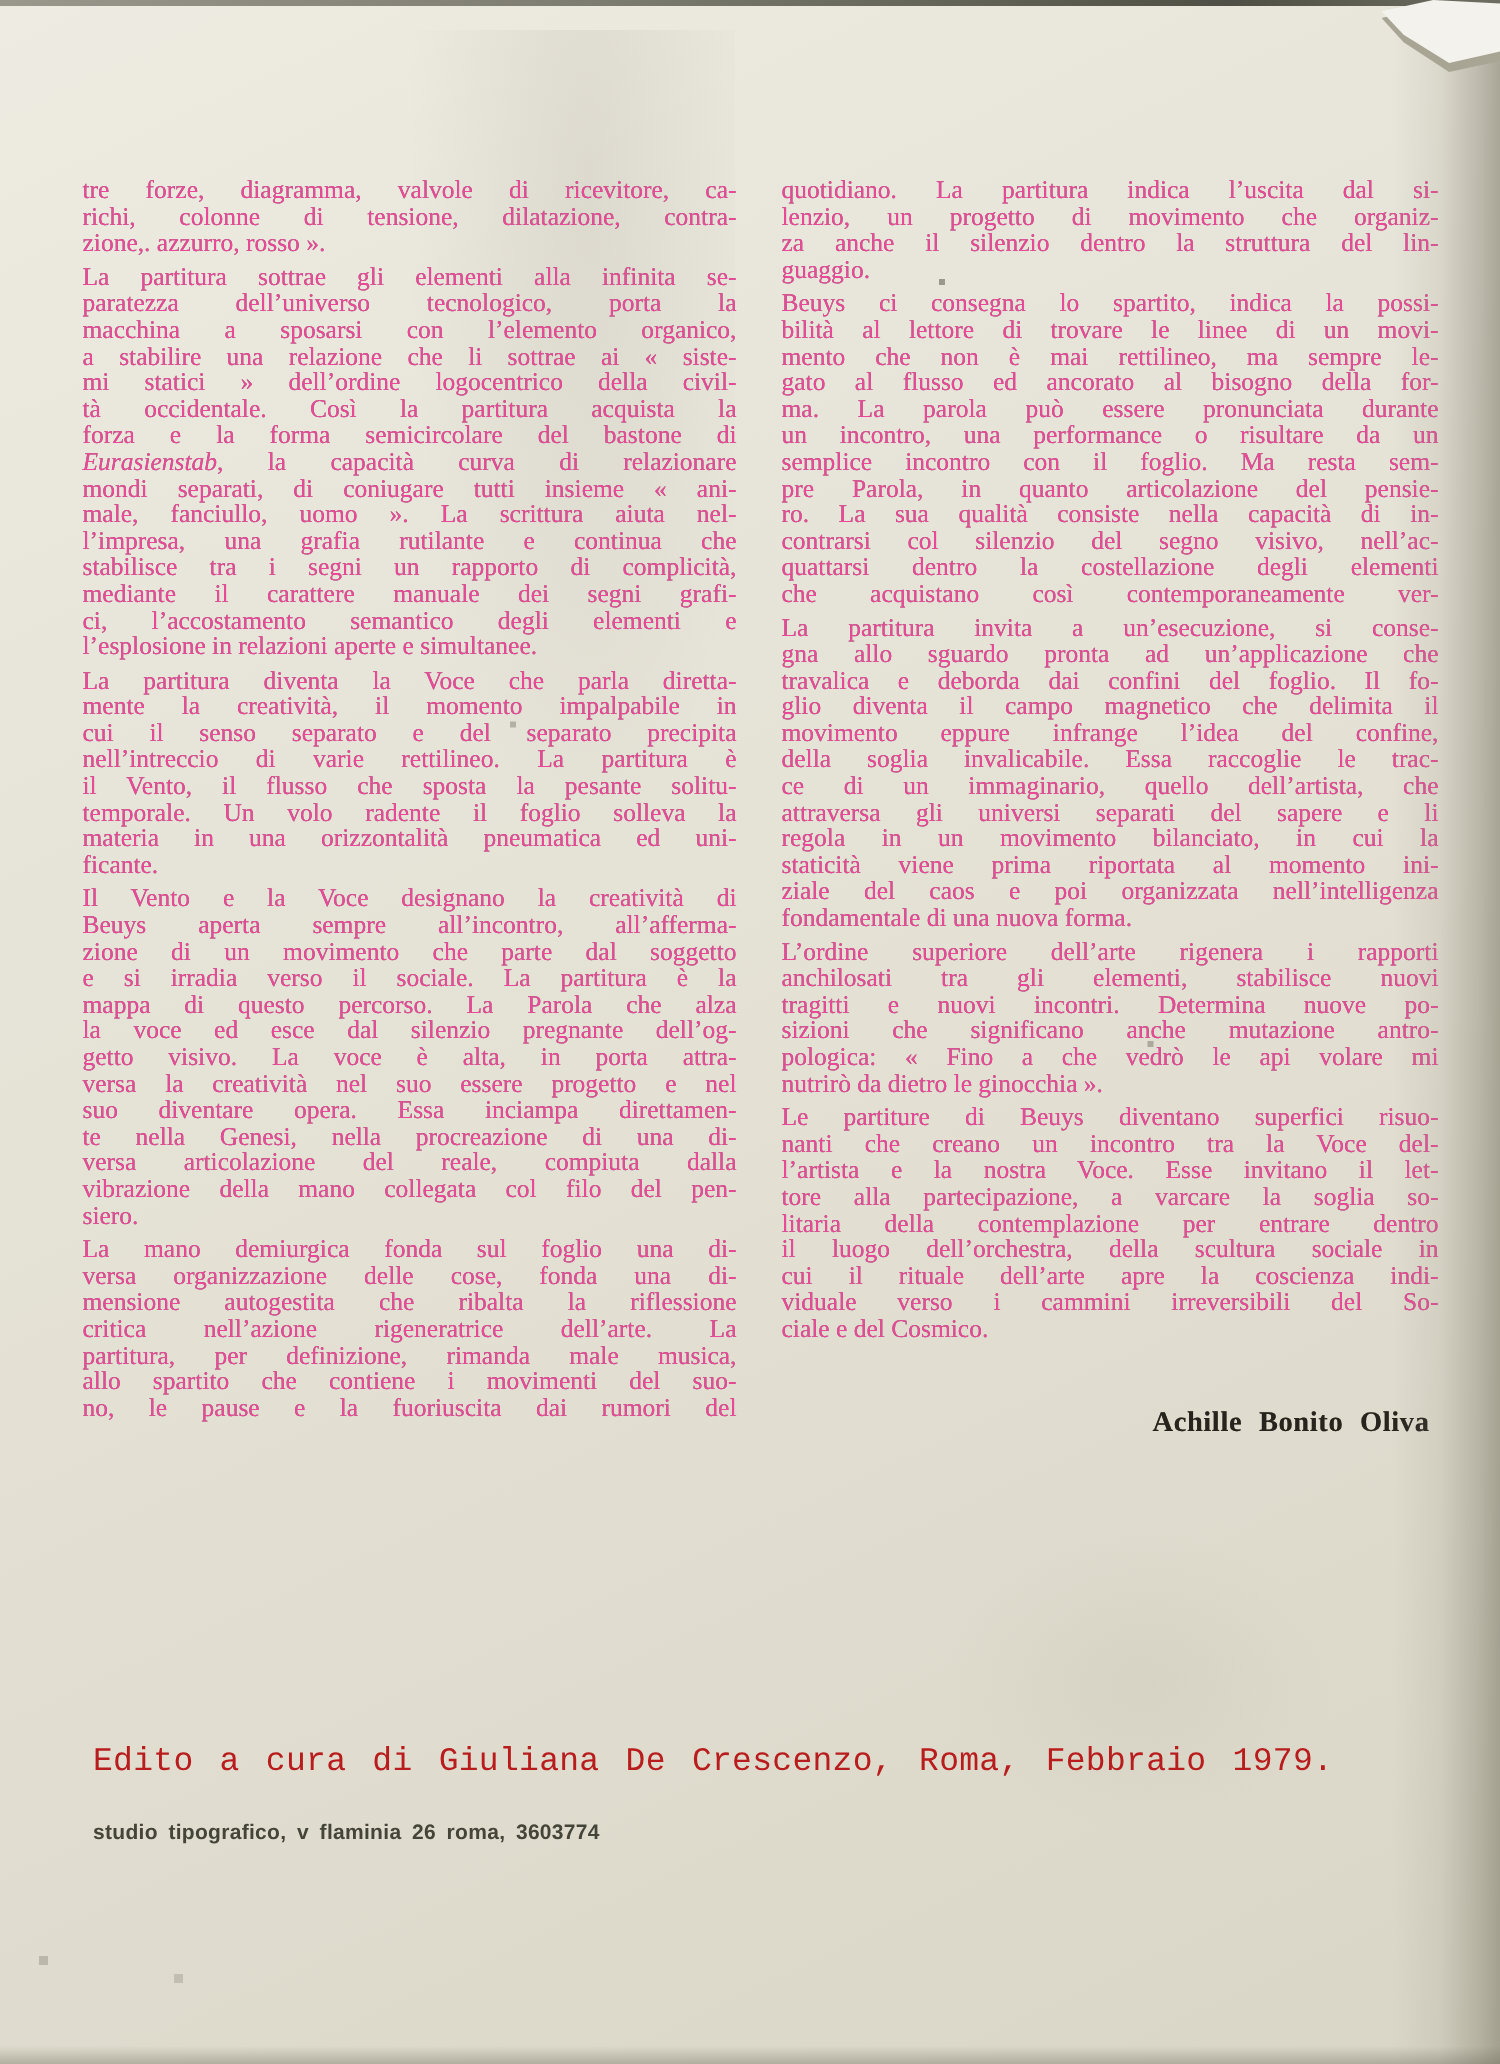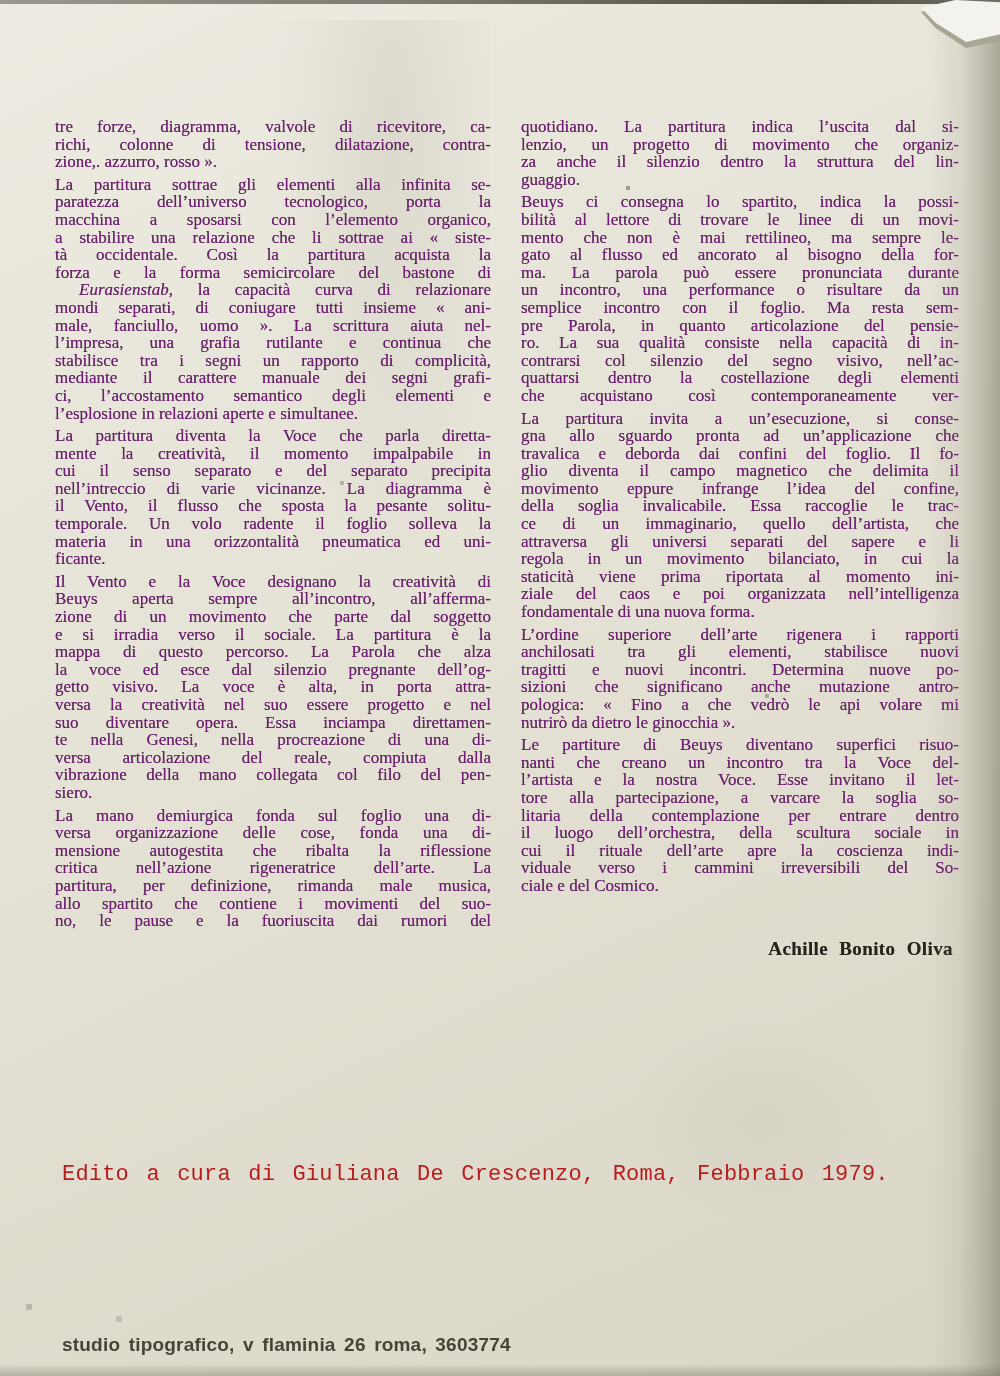--- a/index.html
+++ b/index.html
@@ -39,74 +39,75 @@
   }
   .specks{
     position:absolute;top:0;left:0;width:2px;height:2px;
     box-shadow:627px 187px 0 1px rgba(62,60,50,.45),
                341px 482px 0 1px rgba(62,60,50,.30),
                766px 695px 0 1px rgba(70,68,56,.35),
                118px 1318px 0 2px rgba(92,90,76,.22),
                28px 1306px 0 2px rgba(92,90,76,.28);
   }
   .col{
-    position:absolute;top:118px;font-size:17px;line-height:17.6px;color:#701a75;
+    position:absolute;top:118px;font-size:17px;line-height:17.6px;color:#ec4899;
     text-shadow:0 0 .4px rgba(40,38,30,.65);
   }
   .col-left{left:55px;width:436px;}
   .col-right{left:521px;width:438px;}
   .tl{text-align:justify;text-align-last:justify;}
   .tl.end{text-align-last:left;}
   .tl.gap{margin-top:5px;}
-  .tl i{font-style:italic;margin-left:24px;}
+  .tl i{font-style:italic;}
   .signature{
     position:absolute;top:938px;left:521px;width:432px;text-align:right;
     font-size:19px;font-weight:bold;word-spacing:6px;letter-spacing:.4px;color:#26241d;
     text-shadow:0 0 .4px rgba(40,38,30,.6);
   }
   .colophon{
     position:absolute;top:1162px;left:62px;
     font-family:Liberation Mono, monospace;
     font-size:22px;color:#b91c1c;word-spacing:4px;letter-spacing:.2px;
   }
   .imprint{
-    position:absolute;top:1334px;left:62px;
+    position:absolute;top:1213px;left:62px;
     font-family:"Liberation Sans","DejaVu Sans",sans-serif;
-    font-size:19px;font-weight:bold;color:#454439;word-spacing:3px;letter-spacing:.2px;
+    font-size:14px;font-weight:bold;color:#454439;word-spacing:3px;letter-spacing:.2px;
   }
 </style>
 </head>
 <body>
 
 <div class="scan">
   <div class="streak"></div>
   <div class="blotch"></div>
 
   <div class="col col-left">
       <div class="tl">tre forze, diagramma, valvole di ricevitore, ca-</div>
       <div class="tl">richi, colonne di tensione, dilatazione, contra-</div>
       <div class="tl end">zione,. azzurro, rosso ».</div>
       <div class="tl gap">La partitura sottrae gli elementi alla infinita se-</div>
       <div class="tl">paratezza dell’universo tecnologico, porta la</div>
       <div class="tl">macchina a sposarsi con l’elemento organico,</div>
       <div class="tl">a stabilire una relazione che li sottrae ai « siste-</div>
+      <div class="tl">mi statici » dell’ordine logocentrico della civil-</div>
       <div class="tl">tà occidentale. Così la partitura acquista la</div>
       <div class="tl">forza e la forma semicircolare del bastone di</div>
       <div class="tl"><i>Eurasienstab</i>, la capacità curva di relazionare</div>
       <div class="tl">mondi separati, di coniugare tutti insieme « ani-</div>
       <div class="tl">male, fanciullo, uomo ». La scrittura aiuta nel-</div>
       <div class="tl">l’impresa, una grafia rutilante e continua che</div>
       <div class="tl">stabilisce tra i segni un rapporto di complicità,</div>
       <div class="tl">mediante il carattere manuale dei segni grafi-</div>
       <div class="tl">ci, l’accostamento semantico degli elementi e</div>
       <div class="tl end">l’esplosione in relazioni aperte e simultanee.</div>
       <div class="tl gap">La partitura diventa la Voce che parla diretta-</div>
       <div class="tl">mente la creatività, il momento impalpabile in</div>
       <div class="tl">cui il senso separato e del separato precipita</div>
-      <div class="tl">nell’intreccio di varie vicinanze. La diagramma è</div>
+      <div class="tl">nell’intreccio di varie rettilineo. La partitura è</div>
       <div class="tl">il Vento, il flusso che sposta la pesante solitu-</div>
       <div class="tl">temporale. Un volo radente il foglio solleva la</div>
       <div class="tl">materia in una orizzontalità pneumatica ed uni-</div>
       <div class="tl end">ficante.</div>
       <div class="tl gap">Il Vento e la Voce designano la creatività di</div>
       <div class="tl">Beuys aperta sempre all’incontro, all’afferma-</div>
       <div class="tl">zione di un movimento che parte dal soggetto</div>
       <div class="tl">e si irradia verso il sociale. La partitura è la</div>
       <div class="tl">mappa di questo percorso. La Parola che alza</div>
       <div class="tl">la voce ed esce dal silenzio pregnante dell’og-</div>

